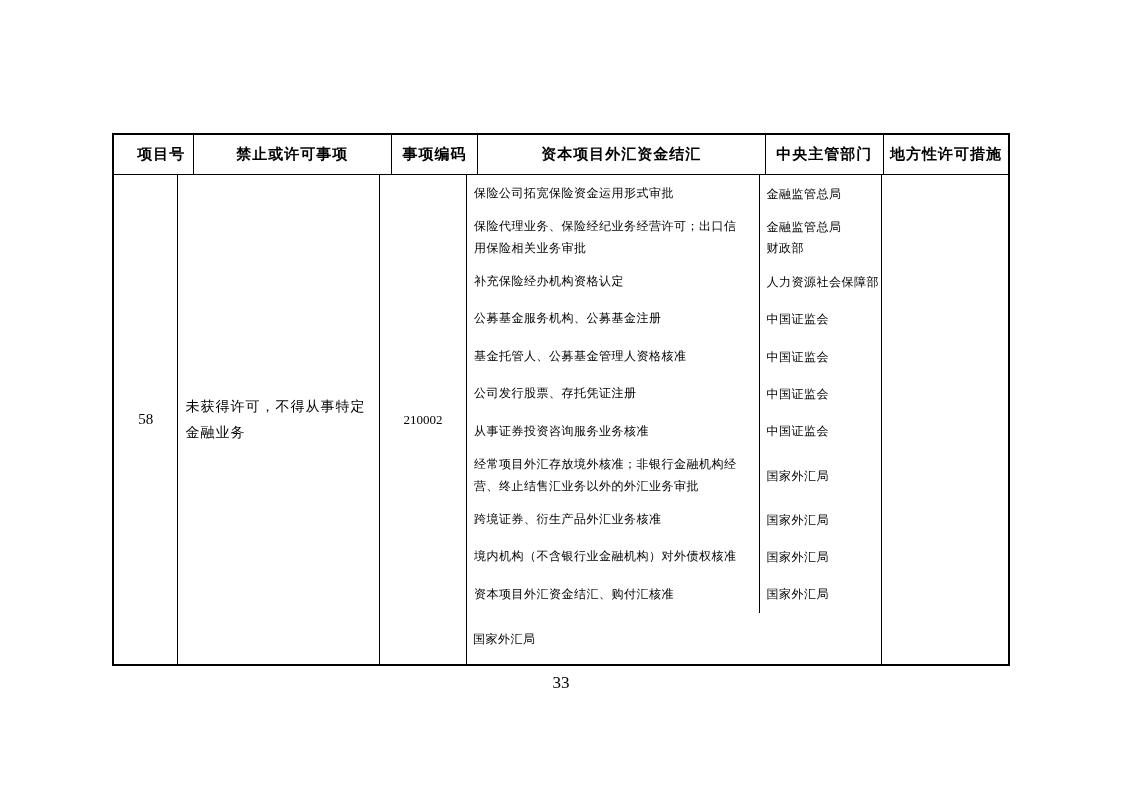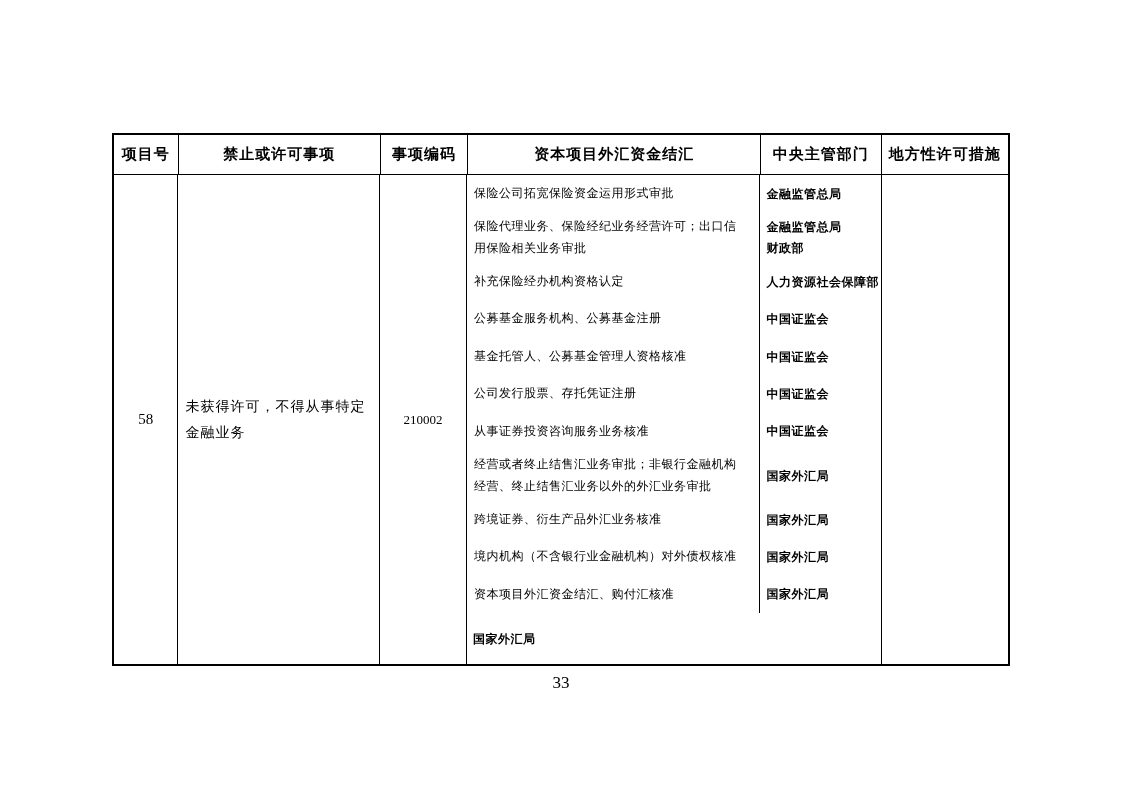--- a/index.html
+++ b/index.html
@@ -22,20 +22,21 @@
     top: 133px;
     width: 898px;
     border: 2px solid #000000;
     box-sizing: border-box;
     background: #ffffff;
   }
   .thead {
     display: flex;
     height: 39px;
     border-bottom: 1px solid #000000;
+    padding-left: 16px;
   }
   .th {
     box-sizing: border-box;
     border-right: 1px solid #000000;
     display: flex;
     align-items: center;
     justify-content: center;
     font-weight: bold;
     font-size: 15px;
     letter-spacing: 1px;
@@ -100,21 +101,20 @@
   .measure-dept {
     width: 121px;
     box-sizing: border-box;
     display: flex;
     align-items: center;
     padding: 2px 2px 2px 6px;
     font-size: 12px;
     line-height: 1.7;
     letter-spacing: 0.5px;
     white-space: pre-line;
-    font-weight: bold;
   }
   .page-number {
     position: absolute;
     top: 673px;
     left: 0;
     width: 100%;
     text-align: center;
     font-size: 17px;
   }
 </style>
@@ -162,21 +162,21 @@
           </div>
           <div class="measure-row">
             <div class="measure-desc">公司发行股票、存托凭证注册</div>
             <div class="measure-dept">中国证监会</div>
           </div>
           <div class="measure-row">
             <div class="measure-desc">从事证券投资咨询服务业务核准</div>
             <div class="measure-dept">中国证监会</div>
           </div>
           <div class="measure-row two">
-            <div class="measure-desc">经营或者终止结售汇业务审批；非银行金融机构经营、终止结售汇业务以外的外汇业务审批</div>
+            <div class="measure-desc">经常项目外汇存放境外核准；非银行金融机构经营、终止结售汇业务以外的外汇业务审批</div>
             <div class="measure-dept">国家外汇局</div>
           </div>
           <div class="measure-row">
             <div class="measure-desc">跨境证券、衍生产品外汇业务核准</div>
             <div class="measure-dept">国家外汇局</div>
           </div>
           <div class="measure-row">
             <div class="measure-desc">境内机构（不含银行业金融机构）对外债权核准</div>
             <div class="measure-dept">国家外汇局</div>
           </div>

